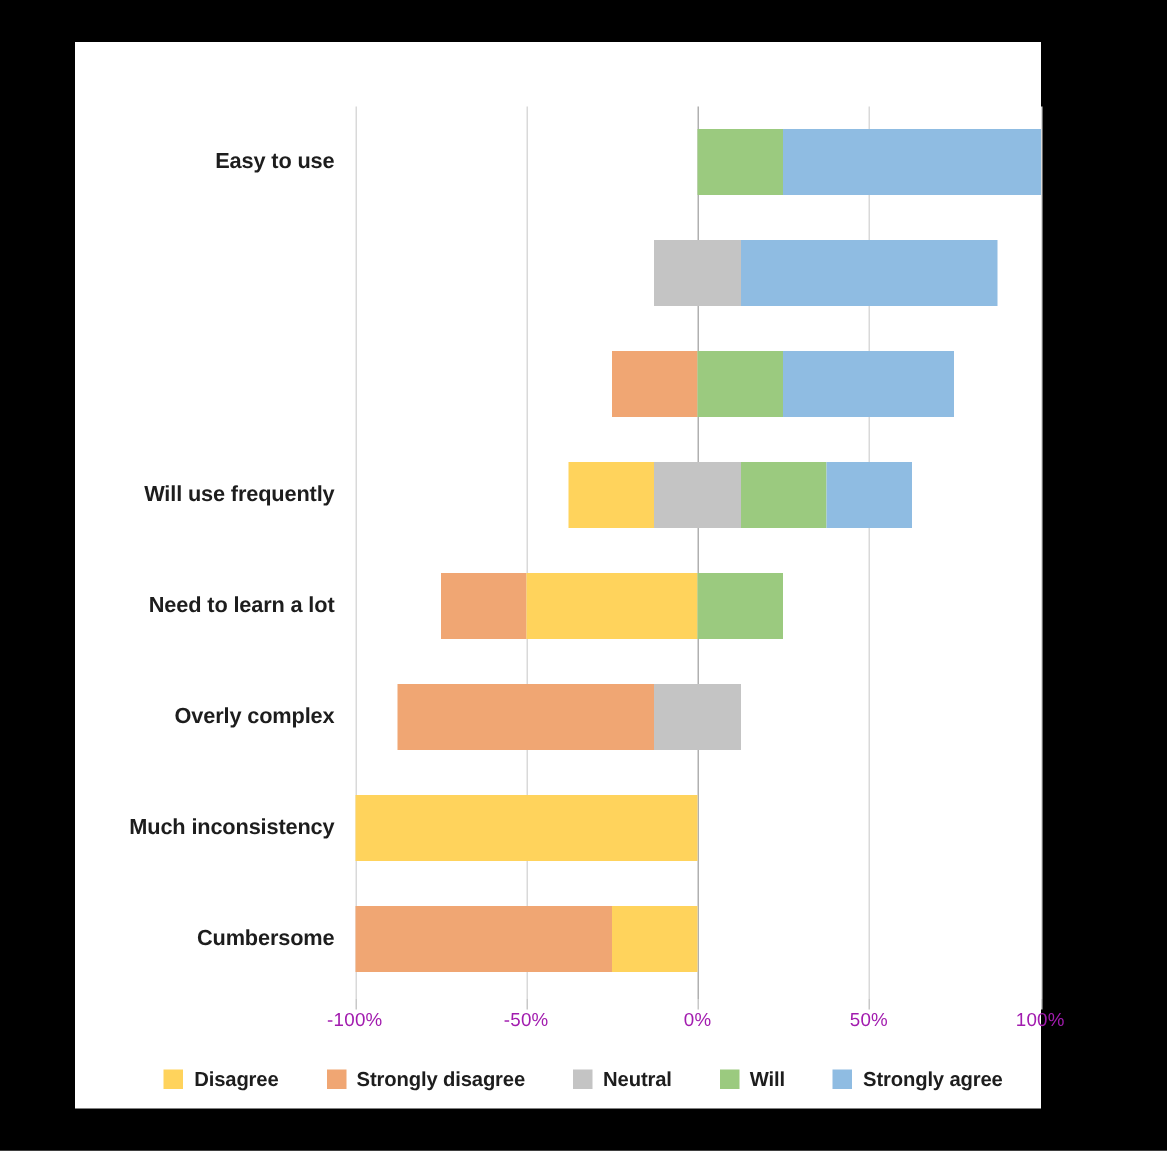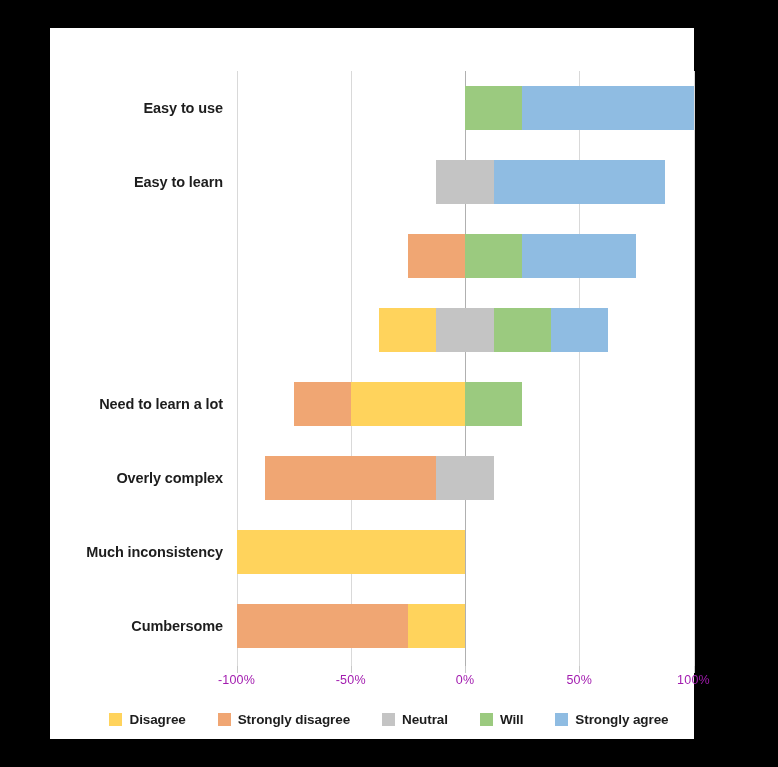--- a/index.html
+++ b/index.html
@@ -142,34 +142,34 @@
 
     <div id="rows">
         <div class="row" style="top: 43px;">
           <div class="row-label">Easy to use</div>
           <div class="bar-track">
             <div class="seg" style="left: 415px; width: 57.125px; background: rgb(155, 202, 127);"></div>
             <div class="seg" style="left: 472.125px; width: 171.375px; background: rgb(143, 188, 226);"></div>
           </div>
         </div>
         <div class="row" style="top: 117px;">
-          <div class="row-label">Easy to learn</div>
           <div class="bar-track">
             <div class="seg" style="left: 386.438px; width: 57.125px; background: rgb(196, 196, 196);"></div>
             <div class="seg" style="left: 443.562px; width: 171.375px; background: rgb(143, 188, 226);"></div>
           </div>
         </div>
         <div class="row" style="top: 191px;">
           <div class="bar-track">
             <div class="seg" style="left: 357.875px; width: 57.125px; background: rgb(240, 166, 115);"></div>
             <div class="seg" style="left: 415px; width: 57.125px; background: rgb(155, 202, 127);"></div>
             <div class="seg" style="left: 472.125px; width: 114.25px; background: rgb(143, 188, 226);"></div>
           </div>
         </div>
         <div class="row" style="top: 265px;">
+          <div class="row-label">Will use  frequently</div>
           <div class="bar-track">
             <div class="seg" style="left: 329.312px; width: 57.125px; background: rgb(255, 211, 92);"></div>
             <div class="seg" style="left: 386.438px; width: 57.125px; background: rgb(196, 196, 196);"></div>
             <div class="seg" style="left: 443.562px; width: 57.125px; background: rgb(155, 202, 127);"></div>
             <div class="seg" style="left: 500.688px; width: 57.125px; background: rgb(143, 188, 226);"></div>
           </div>
         </div>
         <div class="row" style="top: 339px;">
           <div class="row-label">Need to learn a lot</div>
           <div class="bar-track">

